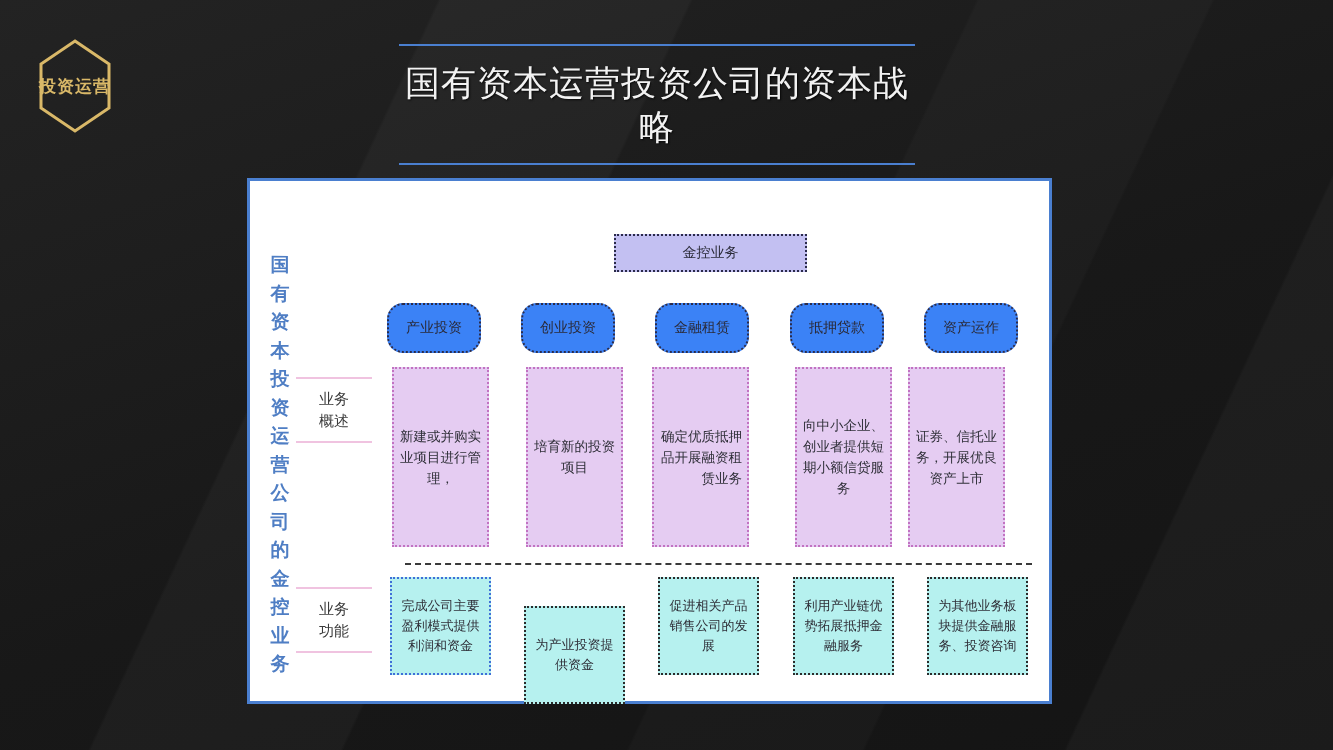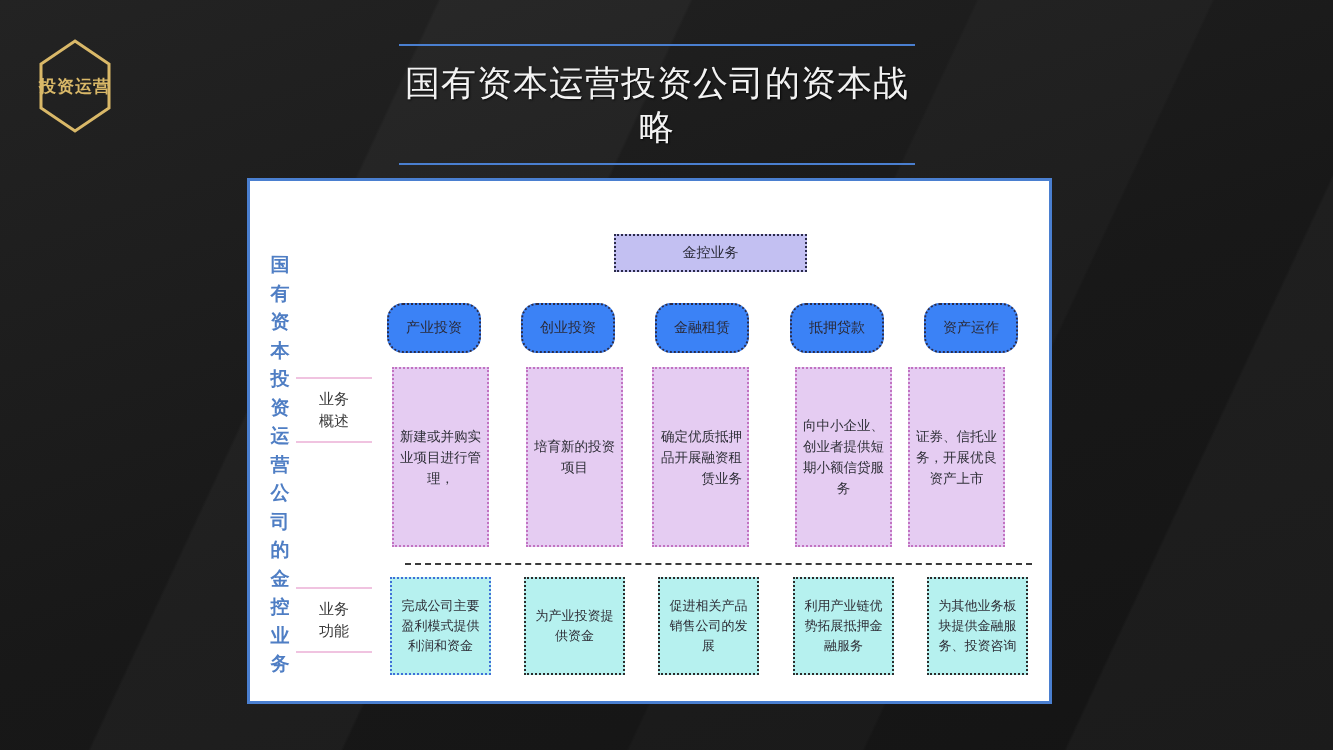--- a/index.html
+++ b/index.html
@@ -356,21 +356,21 @@
         <div>业务</div>
         <div>功能</div>
       </div>
       <div class="rule"></div>
     </div>
 
     <div id="function-row">
         <div class="fn-card b-blue" style="left: 7px;">
           <span>完成公司主要盈利模式提供利润和资金</span>
         </div>
-        <div class="fn-card b-dark" style="left: 141px;">
+        <div class="fn-card b-dark" style="left: 141px; margin-top: 29px;">
           <span>为产业投资提供资金</span>
         </div>
         <div class="fn-card b-dark" style="left: 275px;">
           <span>促进相关产品销售公司的发展</span>
         </div>
         <div class="fn-card b-dark" style="left: 410px;">
           <span>利用产业链优势拓展抵押金融服务</span>
         </div>
         <div class="fn-card b-dark" style="left: 544px;">
           <span>为其他业务板块提供金融服务、投资咨询</span>

